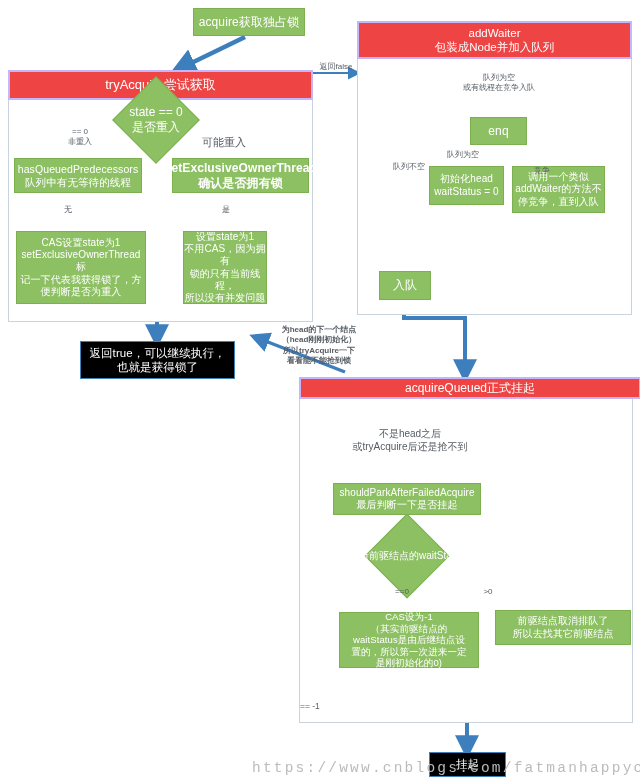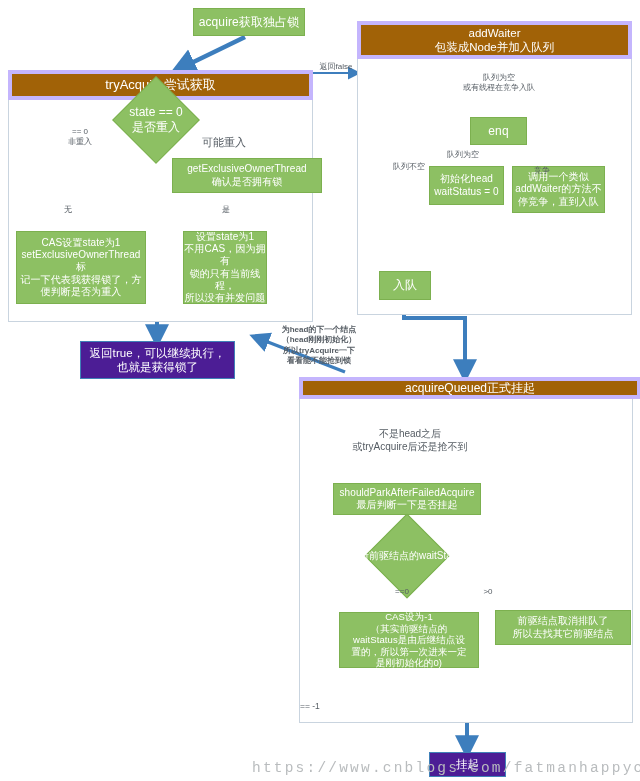--- a/index.html
+++ b/index.html
@@ -36,35 +36,35 @@
     white-space: pre-line;
     color: #ffffff;
     letter-spacing: .1px;
   }
   .green {
     background: #8cc152;
     background: #8dc063;
     border: 1px solid #7cb04f;
   }
   .blue-soft {
-    background: #4c1d95;
+    background: #000000;
     border: 1px solid #4081b8;
   }
   
   .panel {
     position: absolute;
     box-sizing: border-box;
     background: #ffffff;
     border: 1px solid #c9d4df;
   }
   .panel-head {
     position: absolute;
     box-sizing: border-box;
-    background: #a16207;
-    border: 4px solid #c4b5fd;
+    background: #ef4444;
+    border: 2px solid #c4b5fd;
     color: #fff;
     display: flex;
     flex-direction: column;
     align-items: center;
     justify-content: center;
     text-align: center;
     line-height: 1.25;
   }
   
   .diamond {
@@ -235,22 +235,24 @@
   </div>
 
   <div class="node green" style="left:193px; top:8px; width:112px; height:28px; font-size:12px;">acquire获取独占锁</div>
 
   <div class="diamond" style="left:111px; top:96px; width:90px; height:48px;">
     <span class="shape" style="width:62px;height:62px;left:14px;top:-7px;"></span>
     <span class="txt" style="font-size:12px;">state == 0
 是否重入</span>
   </div>
 
-
-  <div class="node green" style="left:172px; top:158px; width:150px; height:35px; font-size:10px;">getExclusiveOwnerThread
+  <div class="node green" style="left:14px; top:158px; width:128px; height:35px; font-size:10.5px;">hasQueuedPredecessors
+队列中有无等待的线程</div>
+
+  <div class="node green" style="left:172px; top:158px; width:137px; height:35px; font-size:12px;font-weight:bold;">getExclusiveOwnerThread
 确认是否拥有锁</div>
 
   <div class="node green" style="left:16px; top:231px; width:130px; height:73px; font-size:10px;">CAS设置state为1
 setExclusiveOwnerThread标
 记一下代表我获得锁了，方
 便判断是否为重入</div>
 
   <div class="node green" style="left:183px; top:231px; width:84px; height:73px; font-size:10px;">设置state为1
 不用CAS，因为拥有
 锁的只有当前线程，

